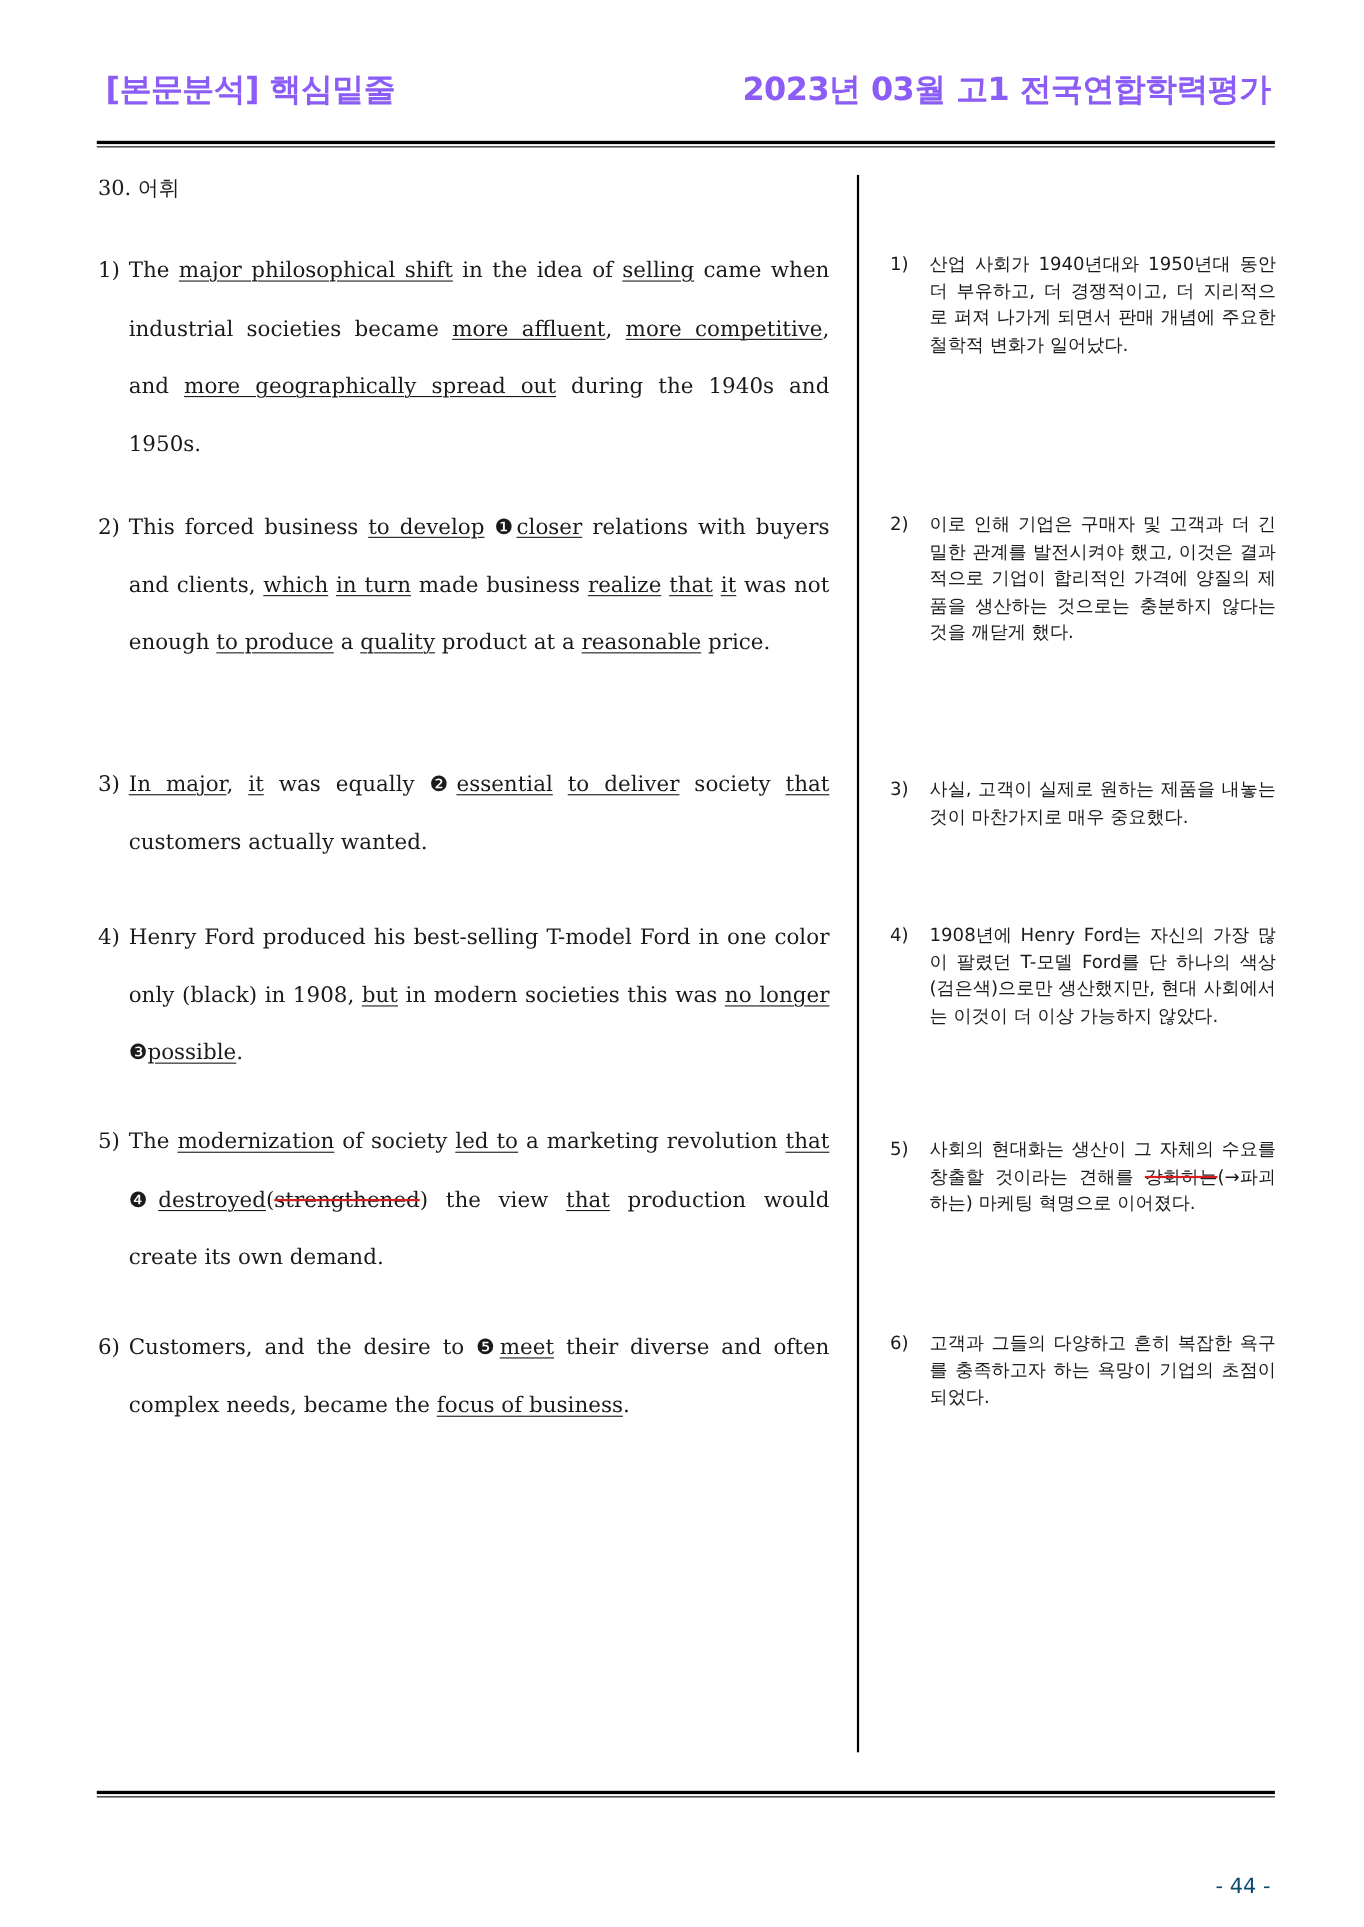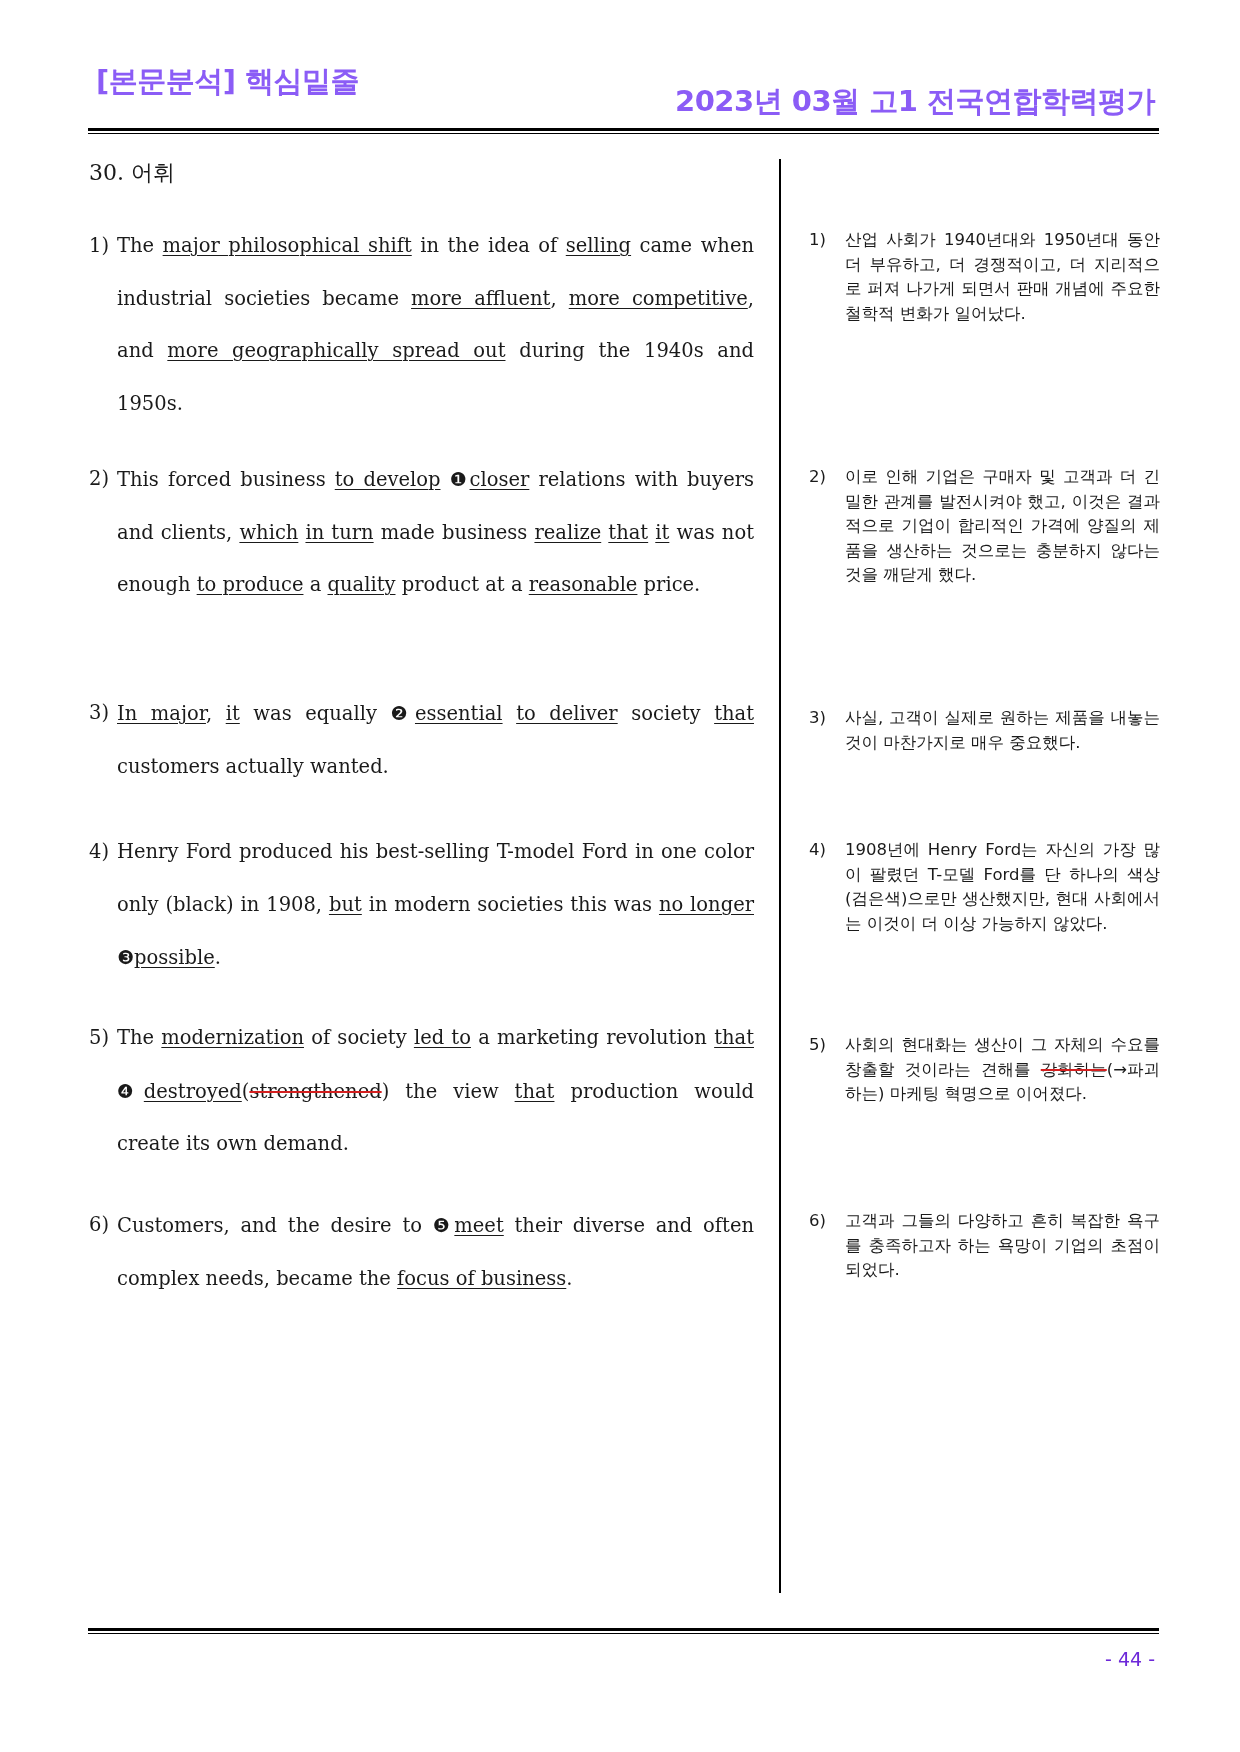--- a/index.html
+++ b/index.html
@@ -19,21 +19,21 @@
       position: absolute;
       top: 62px;
       font-family: "DejaVu Sans", "Liberation Sans", sans-serif;
       font-weight: bold;
       font-size: 29px;
       letter-spacing: -0.5px;
       color: #8b5cf6;
       white-space: nowrap;
     }
     .header-left { left: 96px; }
-    .header-right { right: 85px; margin-top: 20px; }
+    .header-right { right: 85px; }
 
     .rule-thick {
       position: absolute;
       left: 88px;
       width: 1071px;
       height: 3px;
       background: #000;
     }
     .rule-thin {
       position: absolute;
@@ -49,21 +49,21 @@
       top: 159px;
       width: 2px;
       height: 1434px;
       background: #000;
     }
 
     .section-title {
       position: absolute;
       left: 89px;
       top: 158px;
-      font-size: 22px;
+      font-size: 19px;
       color: #1a1a1a;
     }
 
     .en-item {
       position: absolute;
       left: 89px;
       width: 665px;
       font-size: 19.5px;
       line-height: 52.5px;
       color: #1a1a1a;
@@ -101,24 +101,24 @@
       top: 0;
     }
     .ko-item .body {
       margin-left: 36px;
       text-align: justify;
     }
 
     .page-number {
       position: absolute;
       right: 85px;
-      top: 1648px;
+      top: 1704px;
       font-family: "DejaVu Sans", "Liberation Sans", sans-serif;
       font-size: 19px;
-      color: #6d28d9;
+      color: #0c4a6e;
     }
   </style>
 </head>
 <body>
 
 <div class="header-left">[본문분석] 핵심밑줄</div>
 <div class="header-right">2023년 03월 고1 전국연합학력평가</div>
 
 <div class="rule-thick" style="top:128px;"></div>
 <div class="rule-thin" style="top:133px;"></div>

